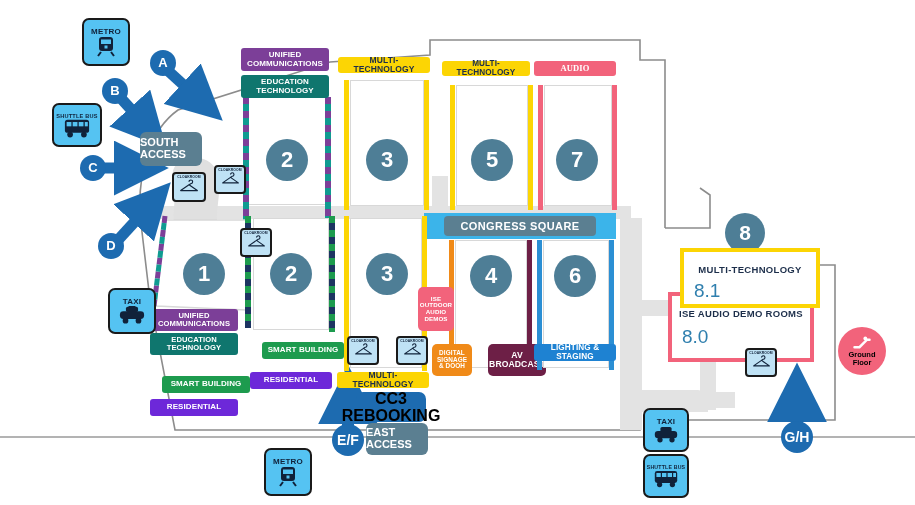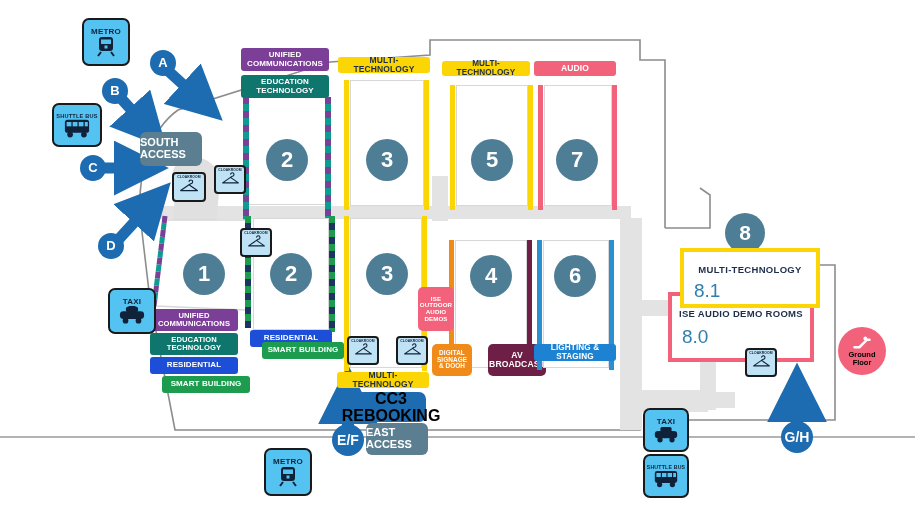--- a/index.html
+++ b/index.html
@@ -32,21 +32,21 @@
   .stripe{position:absolute;width:6px;
      background:repeating-linear-gradient(to bottom,#7c3f98 0 7px,#0f9b91 7px 14px);}
   .stripe.gn{background:repeating-linear-gradient(to bottom,#1d9b4e 0 7px,#1c3461 7px 14px);}
 
   
   .tag{position:absolute;color:#ffffff;font-weight:bold;text-align:center;
        border-radius:3px;display:flex;align-items:center;justify-content:center;
        line-height:1.06;letter-spacing:.1px;box-sizing:border-box;padding:1px 3px;}
   .t-uc{background:#7c3f98;}
   .t-et{background:#0f766e;}
-  .t-res{background:#1d4ed8;}
+  .t-res{background:#6d28d9;margin-top:42px;}
   .t-sb{background:#1d9b4e;margin-left:12px;}
   .t-mt{background:#fcd504;color:#1c2e4a;}
   .t-audio{background:#f2637b;}
   .t-pink{background:#f2637b;}
   .t-orange{background:#f08a18;}
   .t-maroon{background:#6d1f46;}
   .t-blue{background:#1e82d2;}
 
   
   .access{position:absolute;background:#5b7f91;color:#fff;font-weight:bold;text-align:left;
@@ -155,22 +155,25 @@
   <div class="hall" style="left:456px;top:85px;width:72px;height:121px;"></div>
   <div class="bar yellow" style="left:450px;top:85px;height:125px;"></div>
   <div class="bar yellow" style="left:528px;top:85px;height:125px;"></div>
   <div class="hnum" style="left:471px;top:139px;">5</div>
   <div class="tag t-mt" style="left:442px;top:61px;width:88px;height:15px;font-size:8.2px;">MULTI-TECHNOLOGY</div>
 
   <div class="hall" style="left:544px;top:85px;width:68px;height:121px;"></div>
   <div class="bar pink" style="left:538px;top:85px;height:125px;"></div>
   <div class="bar pink" style="left:612px;top:85px;height:125px;"></div>
   <div class="hnum" style="left:556px;top:139px;">7</div>
-  <div class="tag t-audio" style="left:534px;top:61px;width:82px;height:15px;font-size:8.5px;">AUDIO</div>
-
+  <div class="tag t-audio" style="left:534px;top:61px;width:82px;height:15px;font-size:8.5px;font-family:Liberation Serif, serif;">AUDIO</div>
+
+  <div class="congress" style="left:424px;top:213px;width:192px;height:26px;">
+    <span>CONGRESS SQUARE</span>
+  </div>
 
   <svg class="abs" style="left:150px;top:218px;width:110px;height:110px;">
     <polygon points="14,2 96,2 96,92 6,88" fill="#ffffff" stroke="#d8d8d8" stroke-width="1.5"></polygon>
   </svg>
   <svg class="abs" style="left:148px;top:214px;width:26px;height:120px;">
     <line x1="17" y1="2" x2="6" y2="92" stroke="#7c3f98" stroke-width="5" stroke-dasharray="7 7"></line>
     <line x1="17" y1="2" x2="6" y2="92" stroke="#0f9b91" stroke-width="5" stroke-dasharray="7 7" stroke-dashoffset="7"></line>
   </svg>
   <div class="stripe gn" style="left:245px;top:216px;height:112px;"></div>
   <div class="hnum" style="left:183px;top:253px;">1</div>

